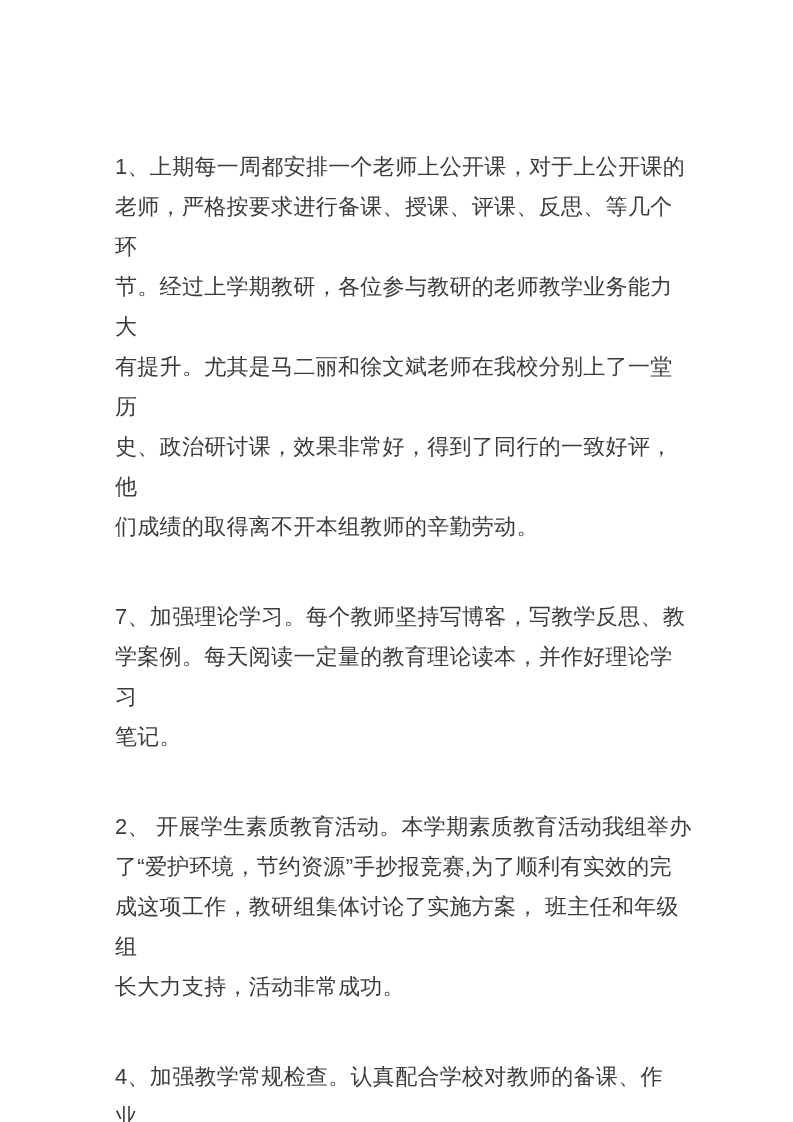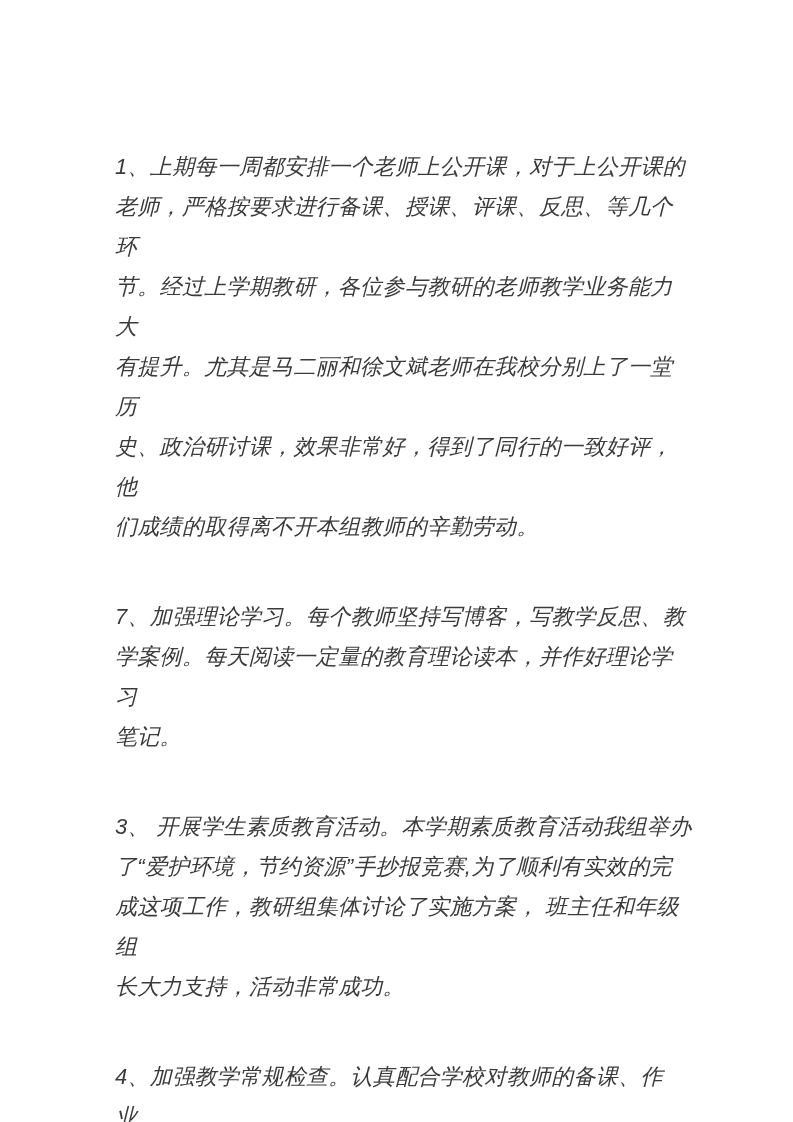--- a/index.html
+++ b/index.html
@@ -11,21 +11,20 @@
     height: 1122px;
     background: #ffffff;
     overflow: hidden;
     font-family: "Liberation Sans", sans-serif;
   }
   .page {
     position: relative;
     width: 793px;
     height: 786px;
     background: #ffffff;
-    font-style: italic;
   }
   .content {
     position: absolute;
     left: 115px;
     top: 147px;
     width: 578px;
   }
   .para {
     margin: 0 0 50px 0;
     font-size: 22px;
@@ -46,21 +45,21 @@
   <div class="content">
     <p class="para">1、上期每一周都安排一个老师上公开课，对于上公开课的
 老师，严格按要求进行备课、授课、评课、反思、等几个环
 节。经过上学期教研，各位参与教研的老师教学业务能力大
 有提升。尤其是马二丽和徐文斌老师在我校分别上了一堂历
 史、政治研讨课，效果非常好，得到了同行的一致好评，他
 们成绩的取得离不开本组教师的辛勤劳动。</p>
     <p class="para">7、加强理论学习。每个教师坚持写博客，写教学反思、教
 学案例。每天阅读一定量的教育理论读本，并作好理论学习
 笔记。</p>
-    <p class="para">3、 开展学生素质教育活动。本学期素质教育活动我组举办
+    <p class="para">2、 开展学生素质教育活动。本学期素质教育活动我组举办
 了“爱护环境，节约资源”手抄报竞赛,为了顺利有实效的完
 成这项工作，教研组集体讨论了实施方案， 班主任和年级组
 长大力支持，活动非常成功。</p>
     <p class="para">4、加强教学常规检查。认真配合学校对教师的备课、作业、
 学习笔记、听课笔记等的检查，年轻教师和老教师都进行了
 师徒结对，并且签好合同，每次听完课后认真作好记录。本
 学期我们组的教学常规检查还是比较理想的，特别是在备课
 的教学设计方面比以前有很大的进步，每位教师都花了很大</p>
   </div>
 </div>

